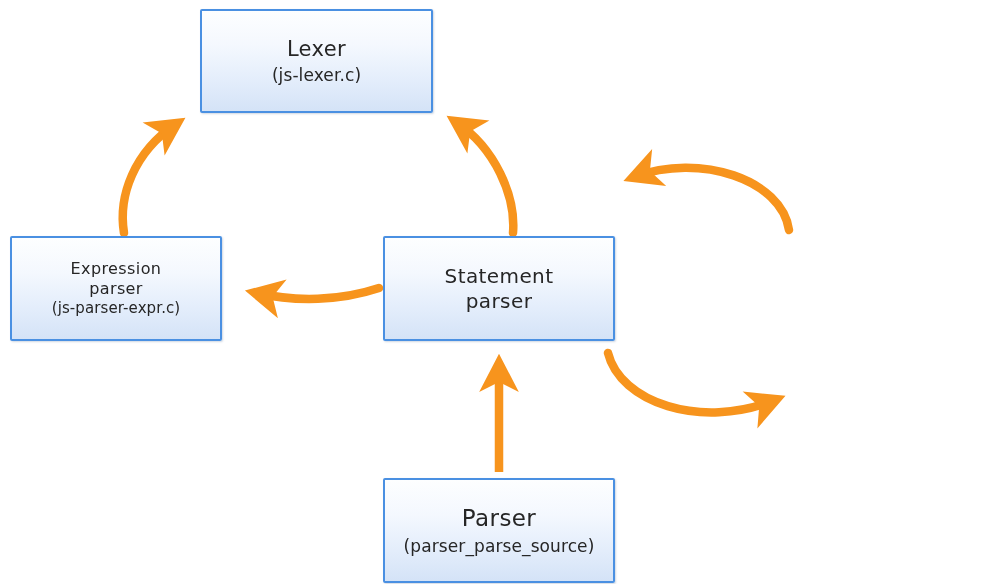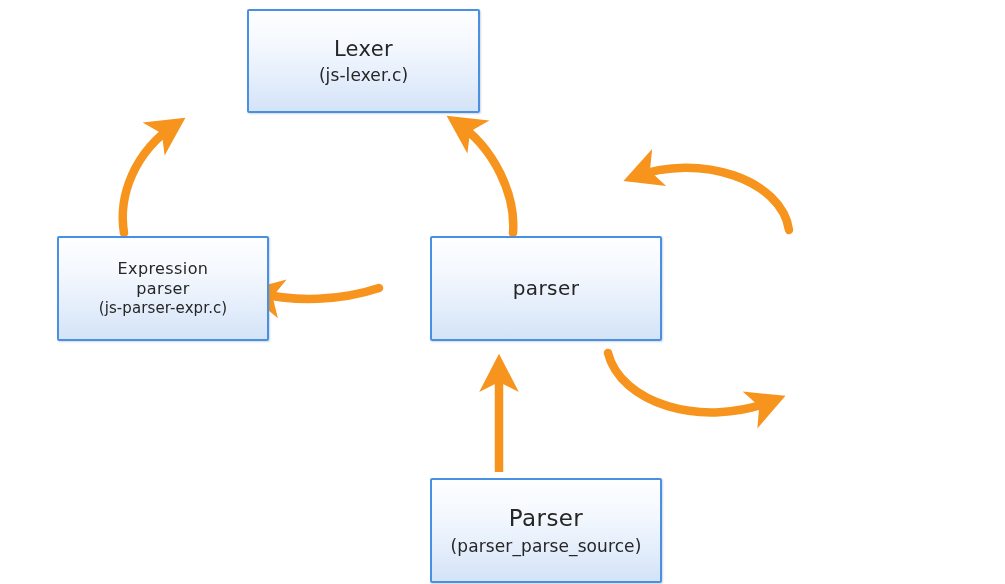--- a/index.html
+++ b/index.html
@@ -34,21 +34,20 @@
     border-radius: 2px;
     background: linear-gradient(to bottom, #fdfeff 0%, #f4f8fe 35%, #e3edfb 70%, #d4e3f7 100%);
     box-shadow: 1px 1px 2px rgba(120,140,170,0.35);
     display: flex;
     flex-direction: column;
     align-items: center;
     justify-content: center;
     color: #262626;
     text-align: right;
     line-height: 1.18;
-    margin-left: 47px;
   }
   .node .title {
     font-size: 21px;
     letter-spacing: 0.4px;
     white-space: nowrap;
   }
   .node .sub {
     font-size: 17px;
     letter-spacing: 0.1px;
     white-space: nowrap;
@@ -108,20 +107,21 @@
     <div class="sub">(js-lexer.c)</div>
   </div>
 
   <div class="node two-line" id="node-expr">
     <div class="title">Expression</div>
     <div class="title">parser</div>
     <div class="sub">(js-parser-expr.c)</div>
   </div>
 
   <div class="node two-line" id="node-statm">
+    <div class="title">Statement</div>
     <div class="title">parser</div>
   </div>
 
 
   <div class="node" id="node-parser">
     <div class="title">Parser</div>
     <div class="sub">(parser_parse_source)</div>
   </div>
 
 </div>

